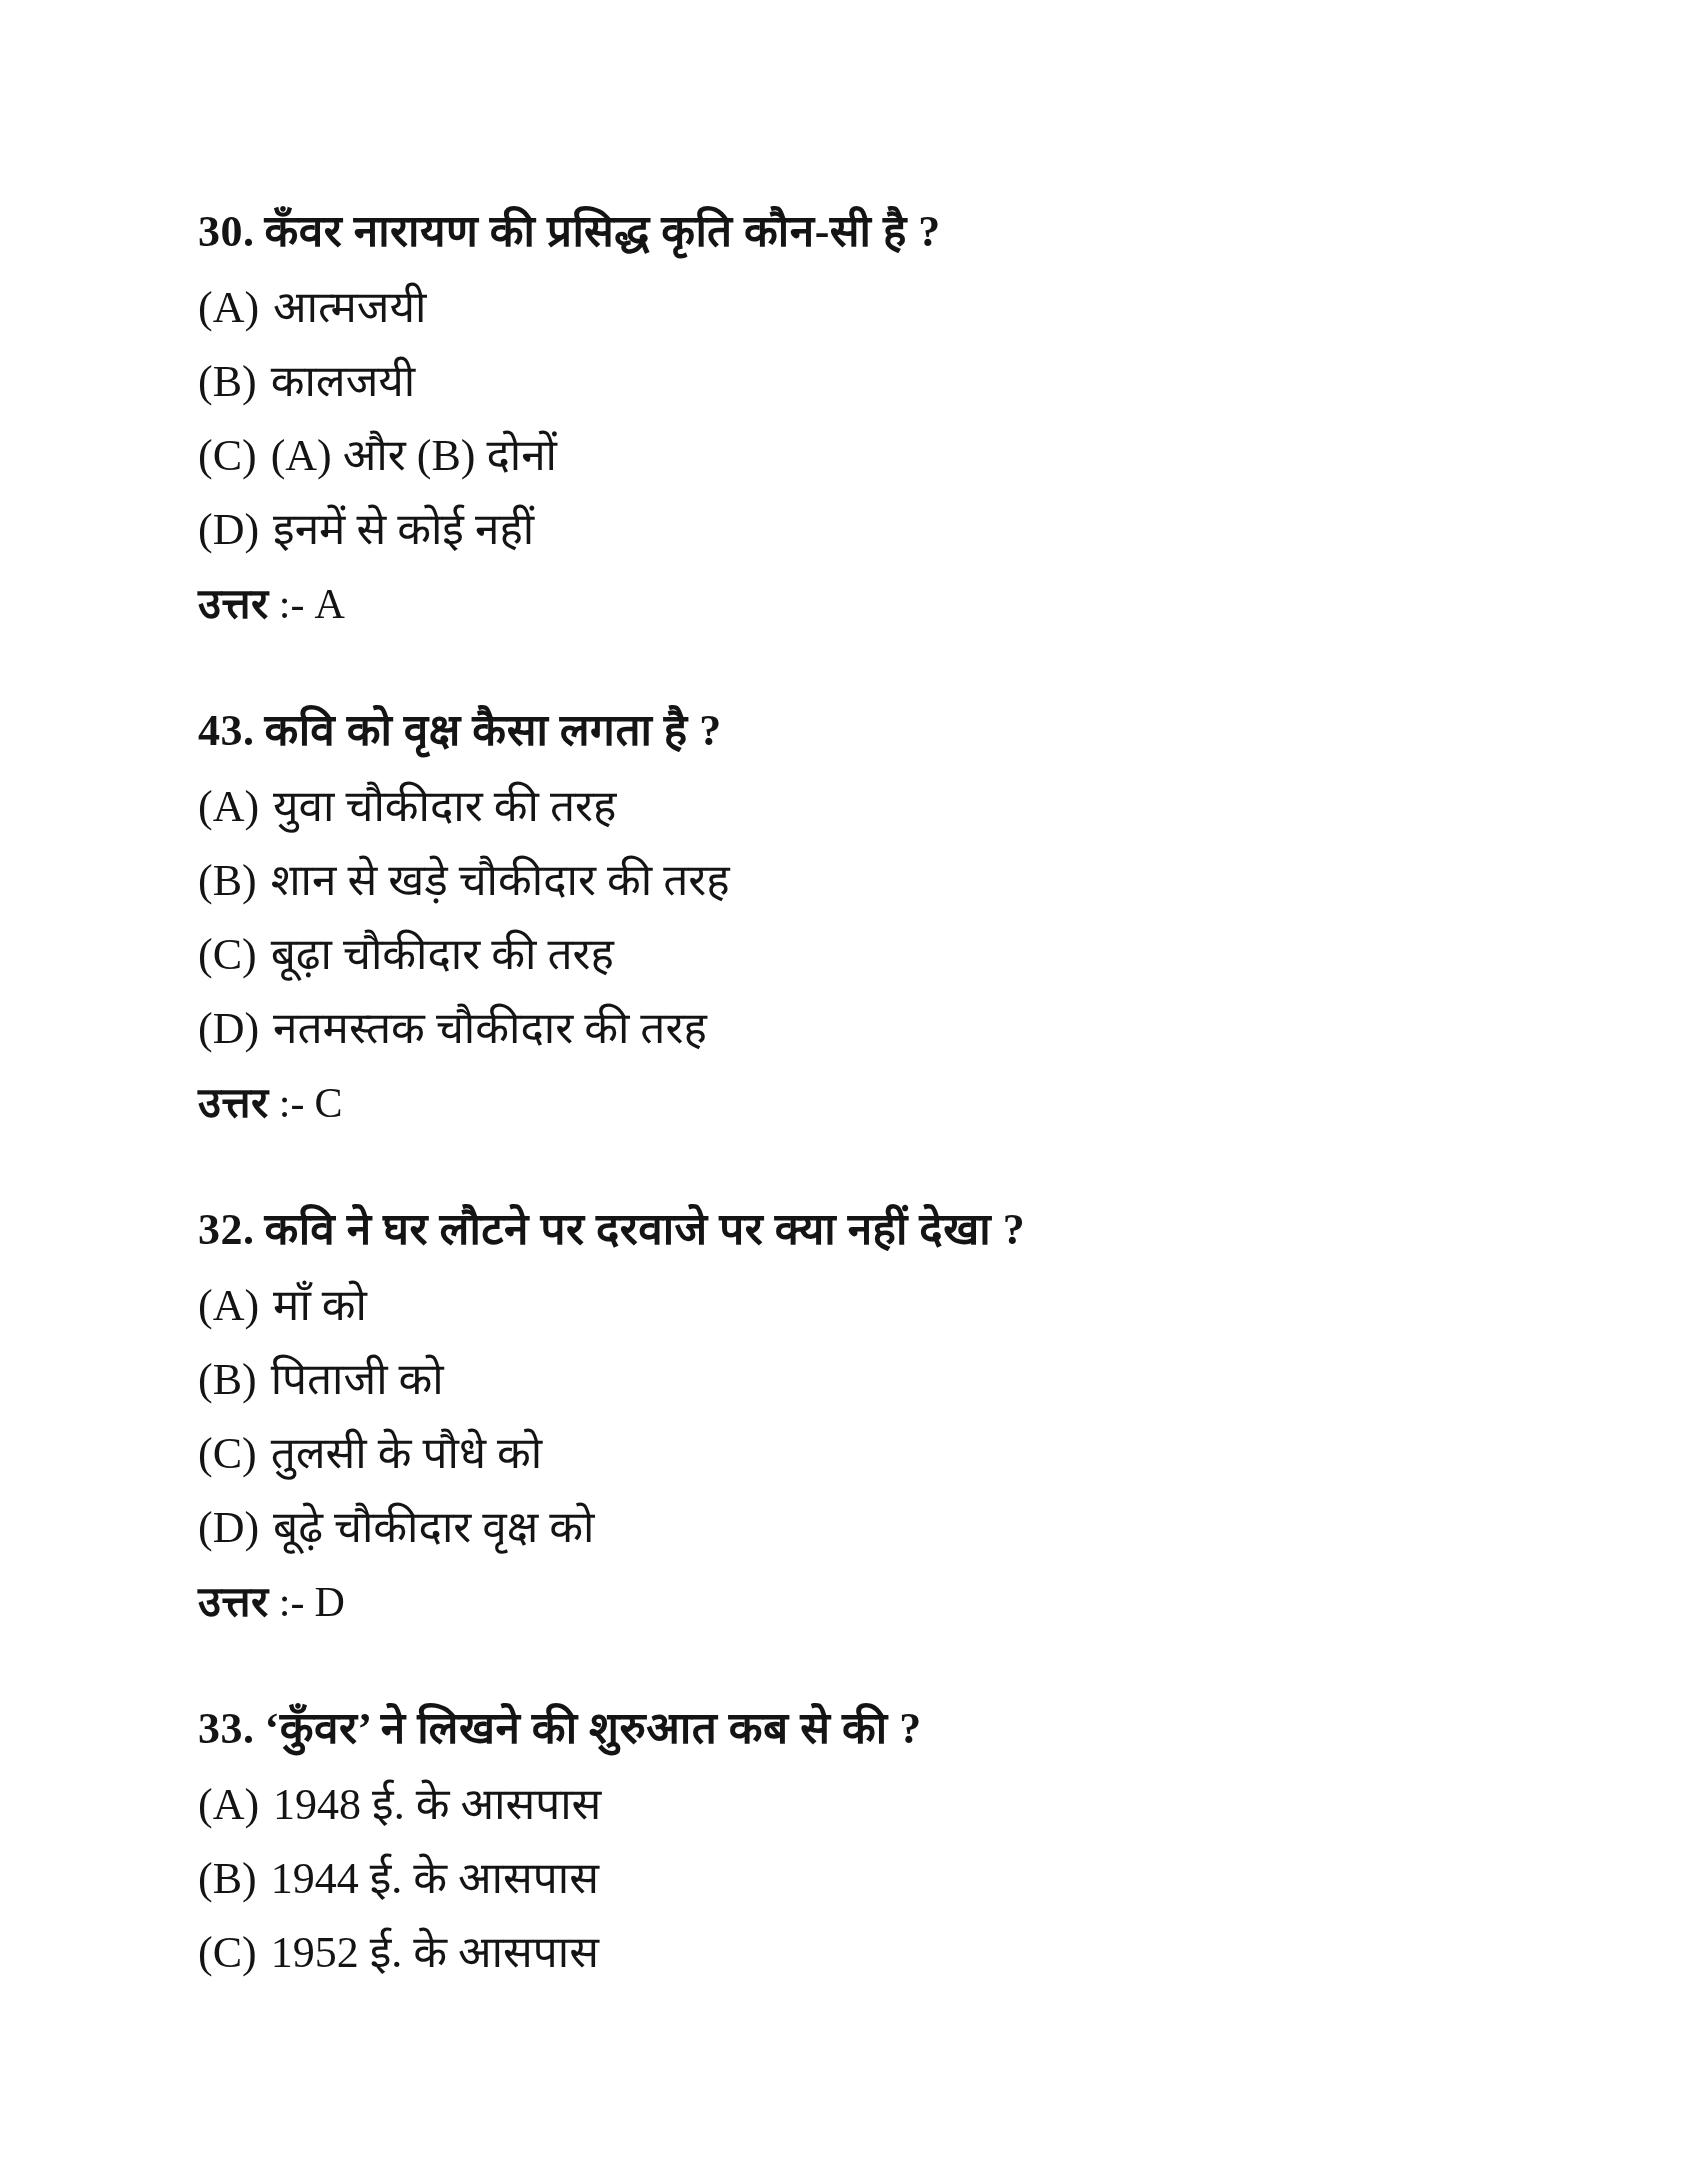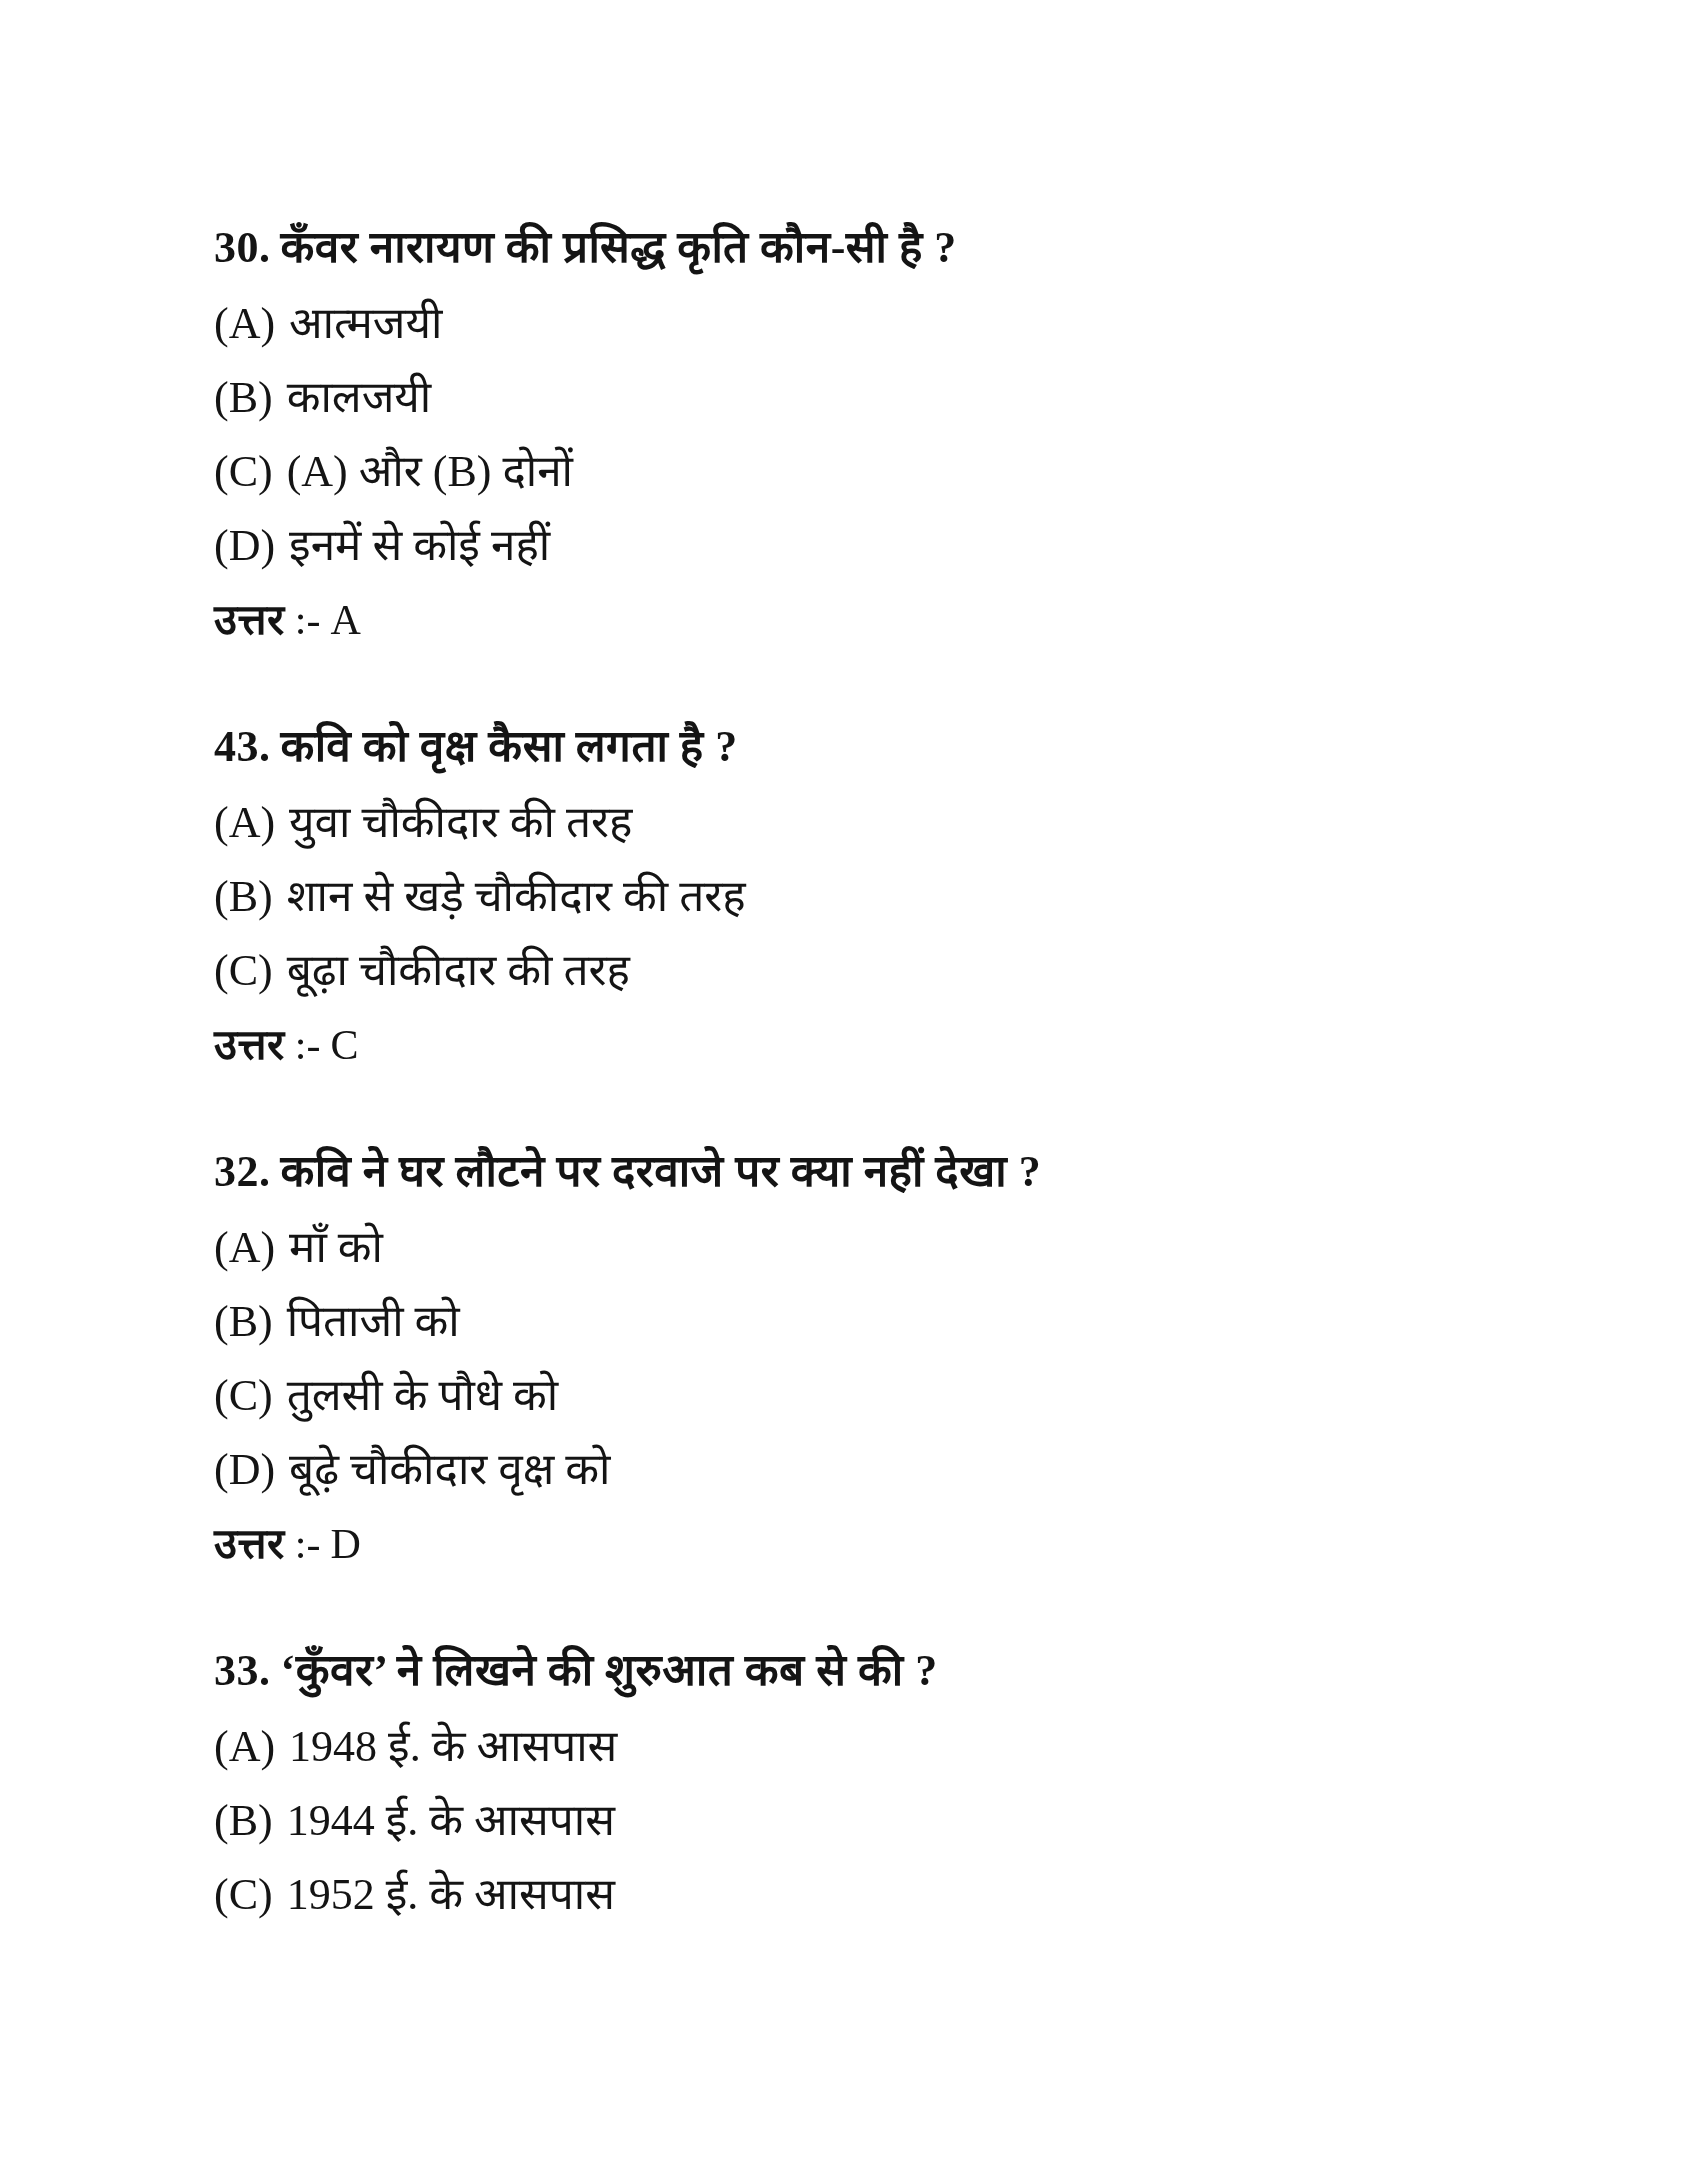--- a/index.html
+++ b/index.html
@@ -16,21 +16,21 @@
   }
   .page {
     box-sizing: border-box;
     width: 1683px;
     height: 2178px;
     padding: 208px 119px 0 198px;
     background: #ffffff;
     overflow: hidden;
   }
   .question-block {
-    margin: 16px;
+    margin: 0;
     padding: 0;
   }
   .q-heading {
     font-size: 44px;
     font-weight: 700;
     line-height: 48px;
     margin: 0 0 28px 0;
     letter-spacing: 0.5px;
     white-space: nowrap;
   }
@@ -80,20 +80,21 @@
     <p class="option"><span class="opt-label">(C)</span><span class="opt-text">(A) और (B) दोनों</span></p>
     <p class="option"><span class="opt-label">(D)</span><span class="opt-text">इनमें से कोई नहीं</span></p>
     <p class="answer"><span class="ans-label">उत्तर</span><span class="ans-sep">:-</span><span class="ans-value">A</span></p>
   </section>
 
   <section class="question-block">
     <h2 class="q-heading"><span class="q-num">43.</span><span class="q-text">कवि को वृक्ष कैसा लगता है ?</span></h2>
     <p class="option"><span class="opt-label">(A)</span><span class="opt-text">युवा चौकीदार की तरह</span></p>
     <p class="option"><span class="opt-label">(B)</span><span class="opt-text">शान से खड़े चौकीदार की तरह</span></p>
     <p class="option"><span class="opt-label">(C)</span><span class="opt-text">बूढ़ा चौकीदार की तरह</span></p>
+    <p class="option"><span class="opt-label">(D)</span><span class="opt-text">नतमस्तक चौकीदार की तरह</span></p>
     <p class="answer"><span class="ans-label">उत्तर</span><span class="ans-sep">:-</span><span class="ans-value">C</span></p>
   </section>
 
   <section class="question-block">
     <h2 class="q-heading"><span class="q-num">32.</span><span class="q-text">कवि ने घर लौटने पर दरवाजे पर क्या नहीं देखा ?</span></h2>
     <p class="option"><span class="opt-label">(A)</span><span class="opt-text">माँ को</span></p>
     <p class="option"><span class="opt-label">(B)</span><span class="opt-text">पिताजी को</span></p>
     <p class="option"><span class="opt-label">(C)</span><span class="opt-text">तुलसी के पौधे को</span></p>
     <p class="option"><span class="opt-label">(D)</span><span class="opt-text">बूढ़े चौकीदार वृक्ष को</span></p>
     <p class="answer"><span class="ans-label">उत्तर</span><span class="ans-sep">:-</span><span class="ans-value">D</span></p>

